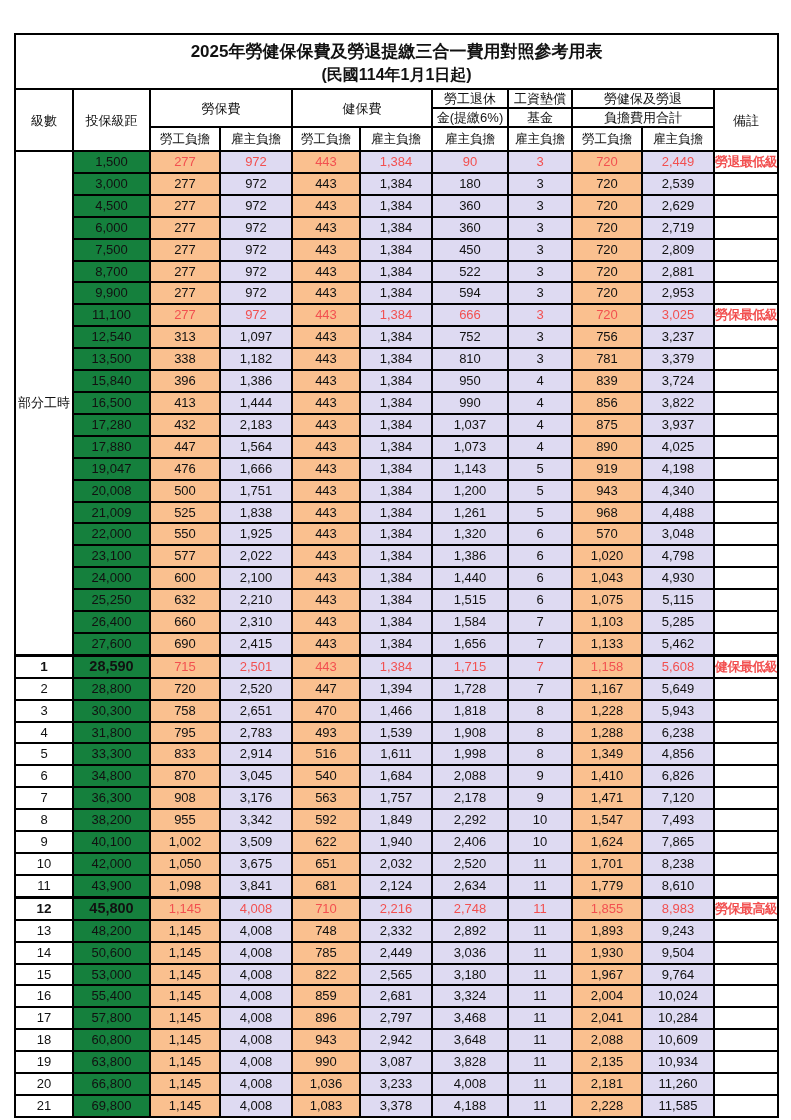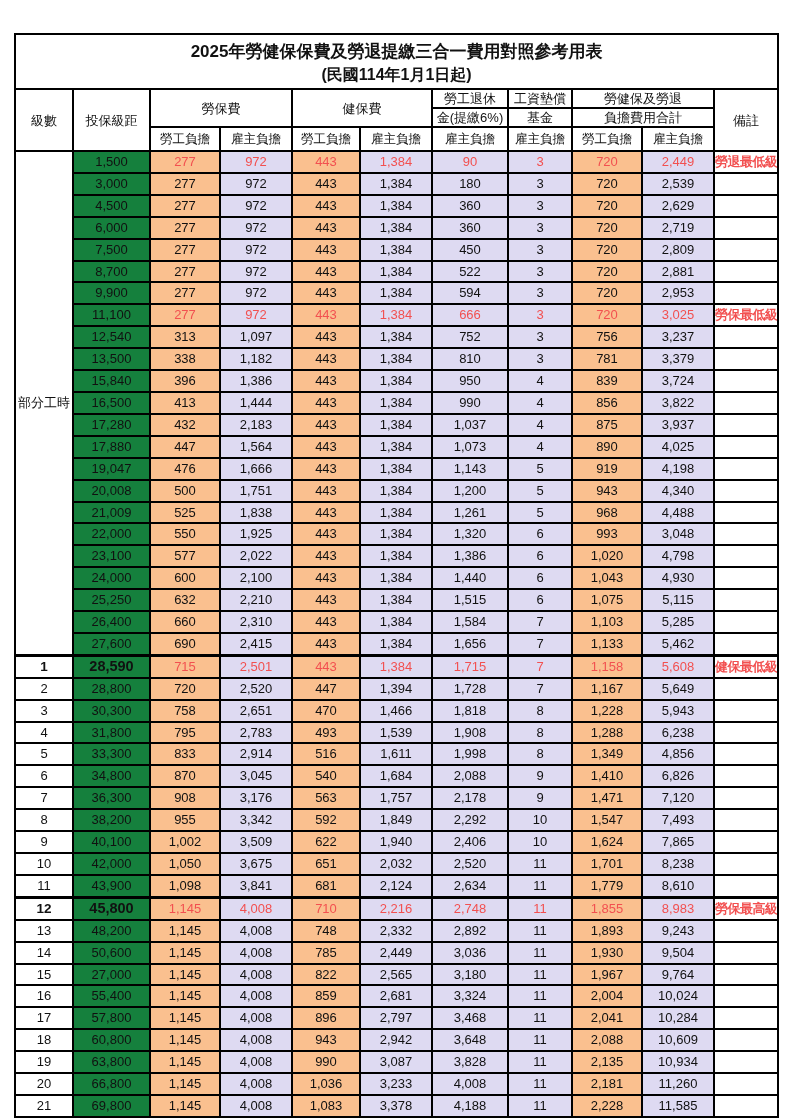--- a/index.html
+++ b/index.html
@@ -293,21 +293,21 @@
         <td class="note"></td>
       </tr>
       <tr>
         <td class="salary">22,000</td>
         <td class="v emp">550</td>
         <td class="v er">1,925</td>
         <td class="v emp">443</td>
         <td class="v er">1,384</td>
         <td class="v er">1,320</td>
         <td class="v er">6</td>
-        <td class="v emp">993</td>
+        <td class="v emp">570</td>
         <td class="v er">3,048</td>
         <td class="note"></td>
       </tr>
       <tr>
         <td class="salary">23,100</td>
         <td class="v emp">577</td>
         <td class="v er">2,022</td>
         <td class="v emp">443</td>
         <td class="v er">1,384</td>
         <td class="v er">1,386</td>
@@ -541,21 +541,21 @@
         <td class="v emp">785</td>
         <td class="v er">2,449</td>
         <td class="v er">3,036</td>
         <td class="v er">11</td>
         <td class="v emp">1,930</td>
         <td class="v er">9,504</td>
         <td class="note"></td>
       </tr>
       <tr>
         <td class="level">15</td>
-        <td class="salary">27,000</td>
+        <td class="salary">53,000</td>
         <td class="v emp">1,145</td>
         <td class="v er">4,008</td>
         <td class="v emp">822</td>
         <td class="v er">2,565</td>
         <td class="v er">3,180</td>
         <td class="v er">11</td>
         <td class="v emp">1,967</td>
         <td class="v er">9,764</td>
         <td class="note"></td>
       </tr>

